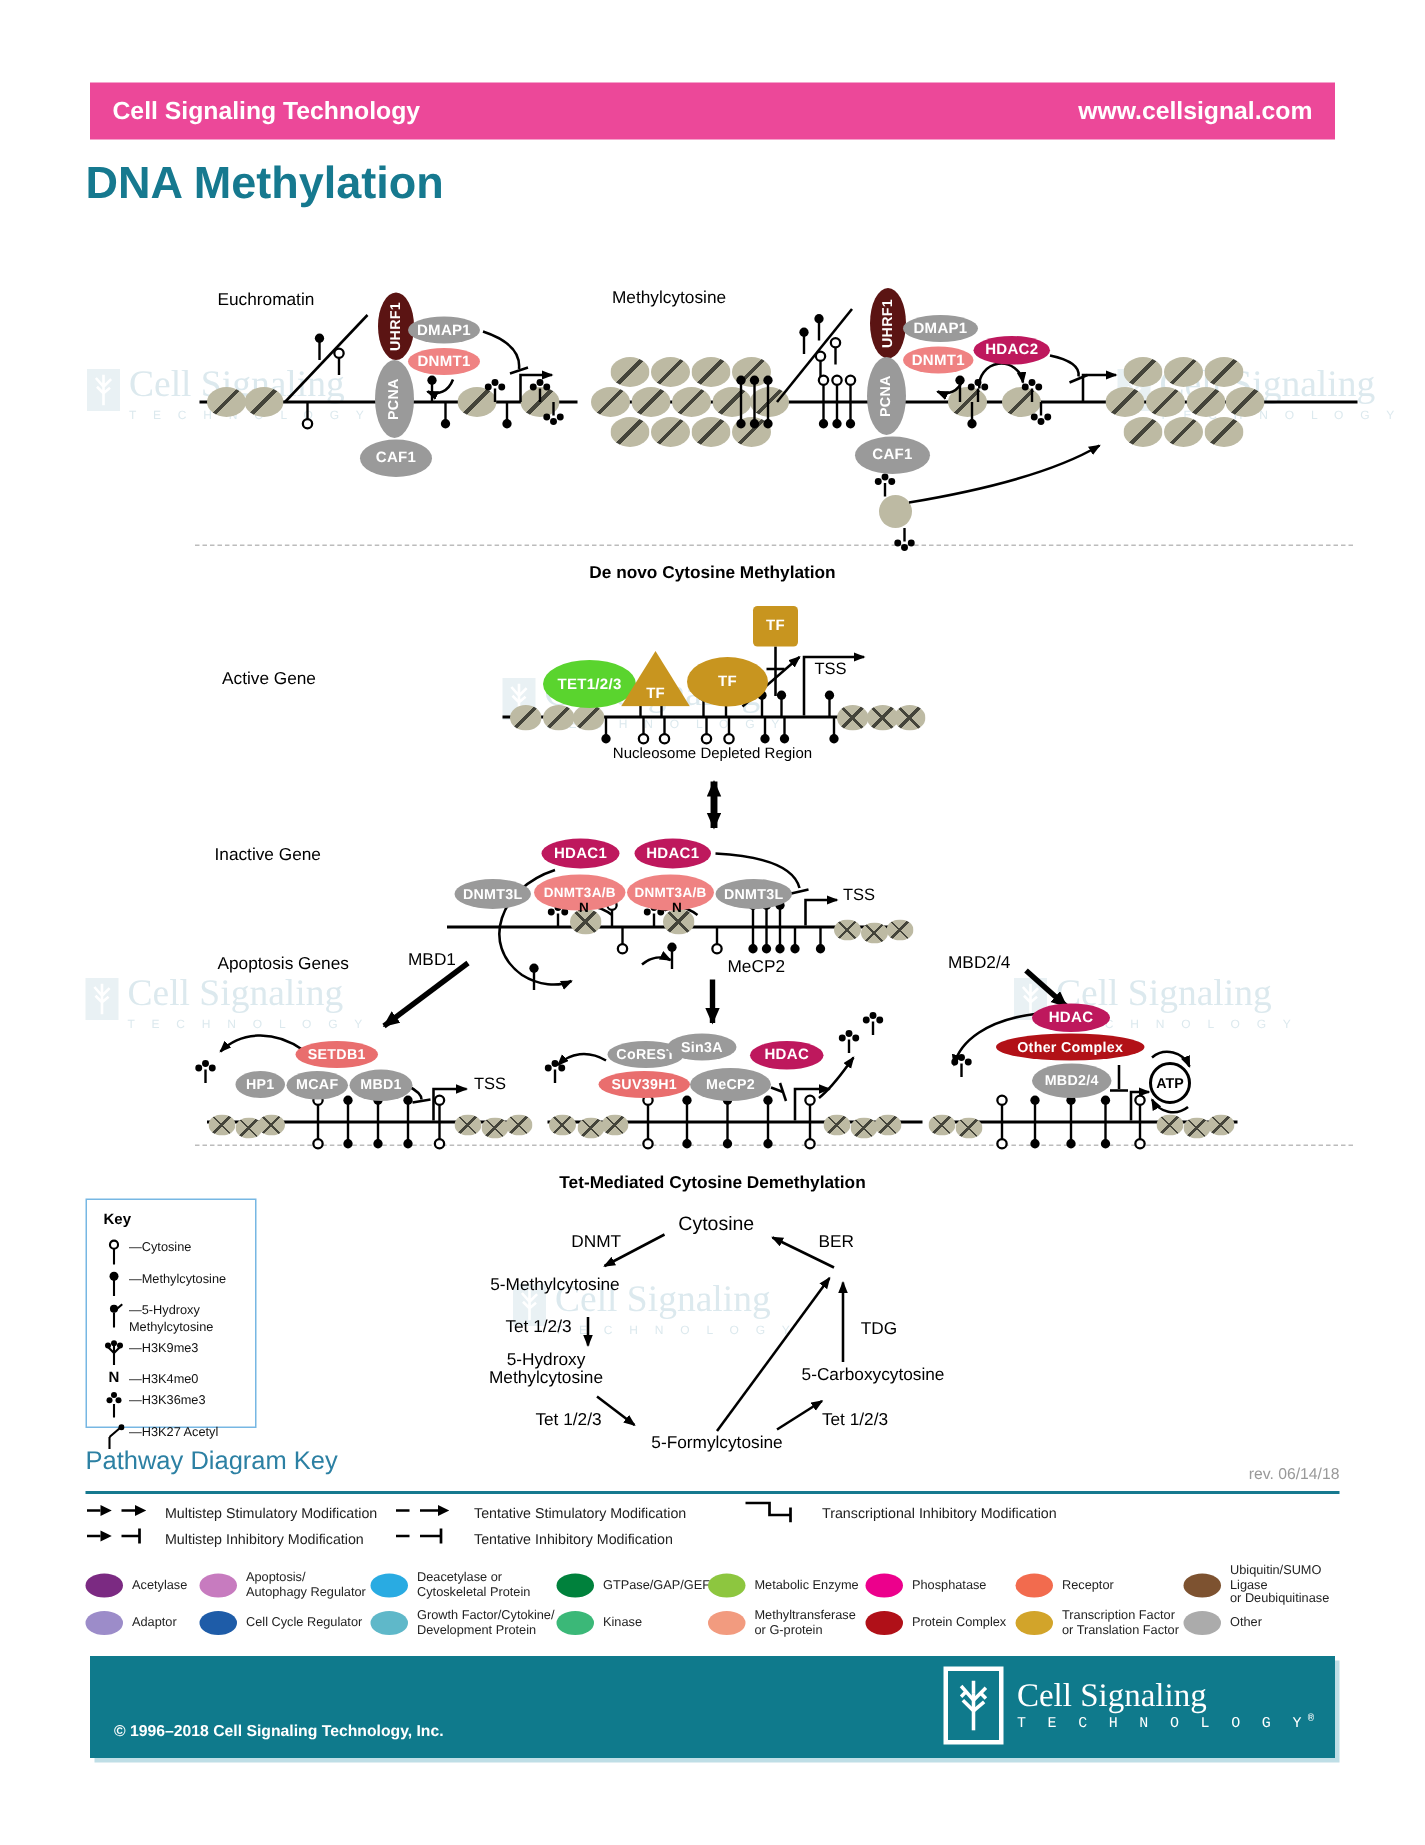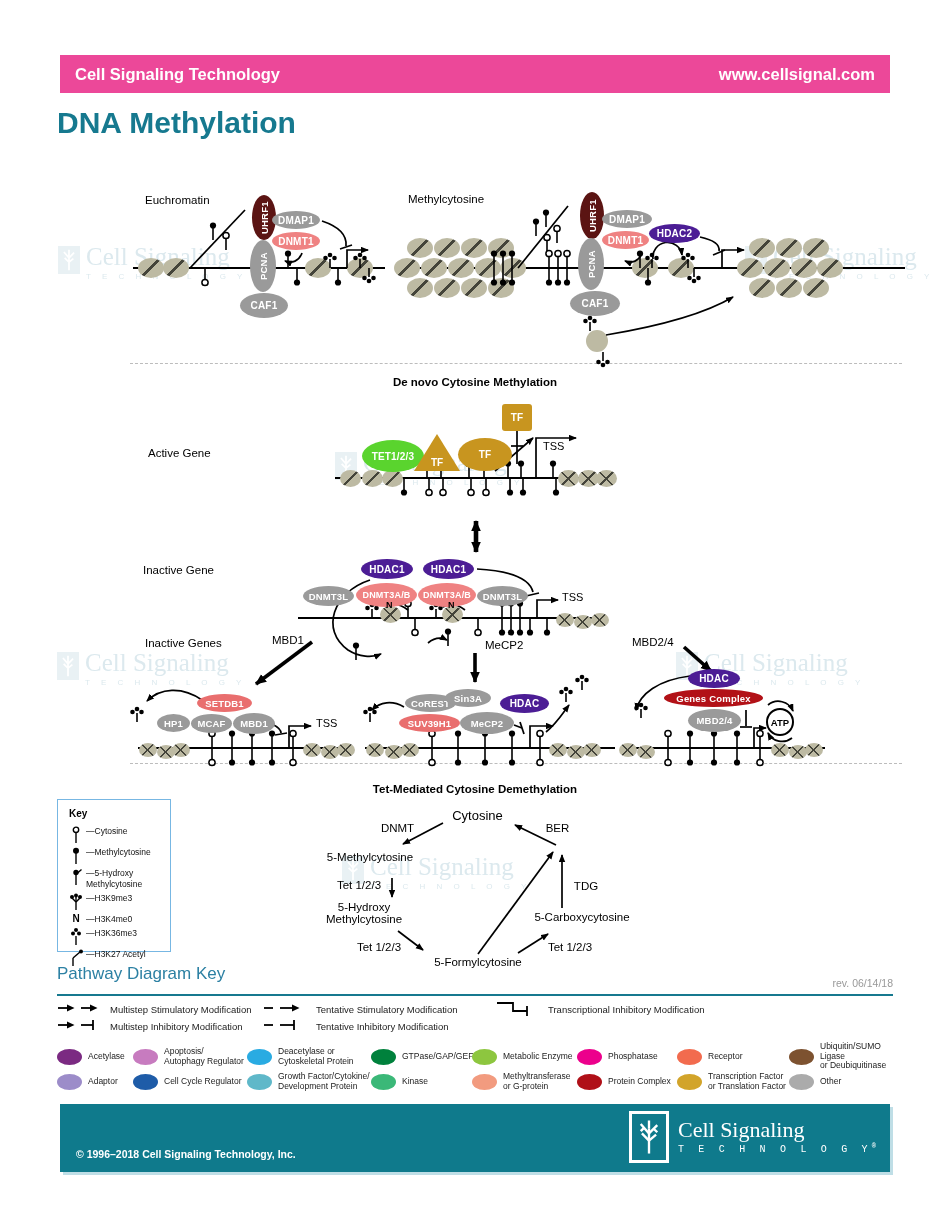--- a/index.html
+++ b/index.html
@@ -1,19 +1,19 @@
 <!DOCTYPE html>
 <html><head>
 <meta charset="utf-8">
 <style>
   html,body{margin:0;padding:0;background:#fff}
   .page{position:relative;width:950px;height:1230px;background:#fff;font-family:"Liberation Sans",sans-serif;overflow:hidden}
   .abs{position:absolute}
   .pill{position:absolute;border-radius:50%;display:flex;align-items:center;justify-content:center;color:#fff;font-weight:bold;font-size:10px;z-index:6;letter-spacing:.2px}
-  .gray{background:#9A9A9A}.pink{background:#EF8282}.pink2{background:#E96E6E}.cyan{background:#4c1d95}
+  .gray{background:#9A9A9A}.pink{background:#EF8282}.pink2{background:#E96E6E}.cyan{background:#be185d}
   .maroon{background:#5B1413}.green{background:#5AD42E}.gold{background:#C8951F}.darkred{background:#B21117}
   .vert{writing-mode:vertical-rl;transform:rotate(180deg)}
   .tfsq{border-radius:3px!important}
   .tftri{position:absolute;background:#C8951F;clip-path:polygon(50% 0,100% 100%,0 100%);display:flex;align-items:flex-end;justify-content:center;color:#fff;font-weight:bold;font-size:10px;z-index:6;padding-bottom:3px;box-sizing:border-box}
   .nuc{position:absolute;width:26px;height:20px;border-radius:50%;z-index:4;background-color:#BDBAA3;background-image:linear-gradient(135deg,transparent 45%,#44443a 45%,#44443a 53%,transparent 53%)}
   .nuc.xm{background-image:linear-gradient(135deg,transparent 45%,#44443a 45%,#44443a 53%,transparent 53%),linear-gradient(45deg,transparent 46%,#44443a 46%,#44443a 52%,transparent 52%)}
   .nuc.md{width:21px;height:17px}.nuc.sm{width:18px;height:14px}
   .dna{position:absolute;height:2px;background:#000;z-index:3}
   .dashsep{position:absolute;border-top:1px dashed #bcbcbc;height:0;z-index:2}
   .sect{position:absolute;left:0;right:0;text-align:center;font-weight:bold;font-size:11.5px;color:#000;z-index:7}
@@ -146,24 +146,25 @@
         </div>
       </div>
     </div>
 
   <div class="lbl" style="left:145px;top:194px">Euchromatin</div>
   <div class="lbl" style="left:408px;top:193px">Methylcytosine</div>
 
   <div class="sect" style="top:376px">De novo Cytosine Methylation</div>
   <div class="lbl" style="left:148px;top:447px">Active Gene</div>
   <div class="lbl" style="left:143px;top:564px">Inactive Gene</div>
-  <div class="lbl" style="left:145px;top:637px">Inactive Genes</div>
+  <div class="lbl" style="left:145px;top:637px">Apoptosis Genes</div>
   <div class="lbl" style="left:272px;top:634px">MBD1</div>
   <div class="lbl" style="left:485px;top:639px">MeCP2</div>
   <div class="lbl" style="left:632px;top:636px">MBD2/4</div>
+  <div class="sect" style="top:497px;font-weight:normal;font-size:10px">Nucleosome Depleted Region</div>
   <div class="tss" style="left:543px;top:440px">TSS</div>
   <div class="tss" style="left:562px;top:591px">TSS</div>
   <div class="tss" style="left:316px;top:717px">TSS</div>
   <div class="nlbl" style="left:386px;top:600px">N</div>
   <div class="nlbl" style="left:448px;top:600px">N</div>
 
   <div class="dashsep" style="left:130px;top:363px;width:772px"></div>
   <div class="dashsep" style="left:130px;top:763px;width:772px"></div>
 
   <div class="dna" style="left:133px;top:267px;width:252px"></div>
@@ -265,21 +266,21 @@
   <div class="pill gray" style="left:191px;top:714px;width:41px;height:19px;font-size:9.5px">MCAF</div>
   <div class="pill gray" style="left:233px;top:713px;width:42px;height:21px;font-size:9.5px">MBD1</div>
 
   <div class="pill gray" style="left:405px;top:694px;width:51px;height:18px;font-size:9.5px">CoREST</div>
   <div class="pill gray" style="left:445px;top:689px;width:46px;height:18px;font-size:9.5px">Sin3A</div>
   <div class="pill cyan" style="left:500px;top:694px;width:49px;height:19px">HDAC</div>
   <div class="pill pink2" style="left:399px;top:714px;width:61px;height:18px;font-size:9.5px">SUV39H1</div>
   <div class="pill gray" style="left:460px;top:712px;width:54px;height:22px;font-size:9.5px">MeCP2</div>
 
   <div class="pill cyan" style="left:688px;top:669px;width:52px;height:19px">HDAC</div>
-  <div class="pill darkred" style="left:664px;top:689px;width:99px;height:18px;font-size:9.5px">Genes Complex</div>
+  <div class="pill darkred" style="left:664px;top:689px;width:99px;height:18px;font-size:9.5px">Other Complex</div>
   <div class="pill gray" style="left:688px;top:709px;width:53px;height:23px;font-size:9.5px">MBD2/4</div>
   <div class="atp" style="left:766px;top:708px">ATP</div>
 
   <div class="sect" style="top:783px">Tet-Mediated Cytosine Demethylation</div>
   <div class="cnode" style="left:430px;top:808px;width:95px;font-size:13px">Cytosine</div>
   <div class="cnode" style="left:370px;top:822px;width:55px">DNMT</div>
   <div class="cnode" style="left:530px;top:822px;width:55px">BER</div>
   <div class="cnode" style="left:318px;top:851px;width:104px">5-Methylcytosine</div>
   <div class="cnode" style="left:330px;top:879px;width:58px">Tet 1/2/3</div>
   <div class="cnode" style="left:318px;top:901px;width:92px">5-Hydroxy

